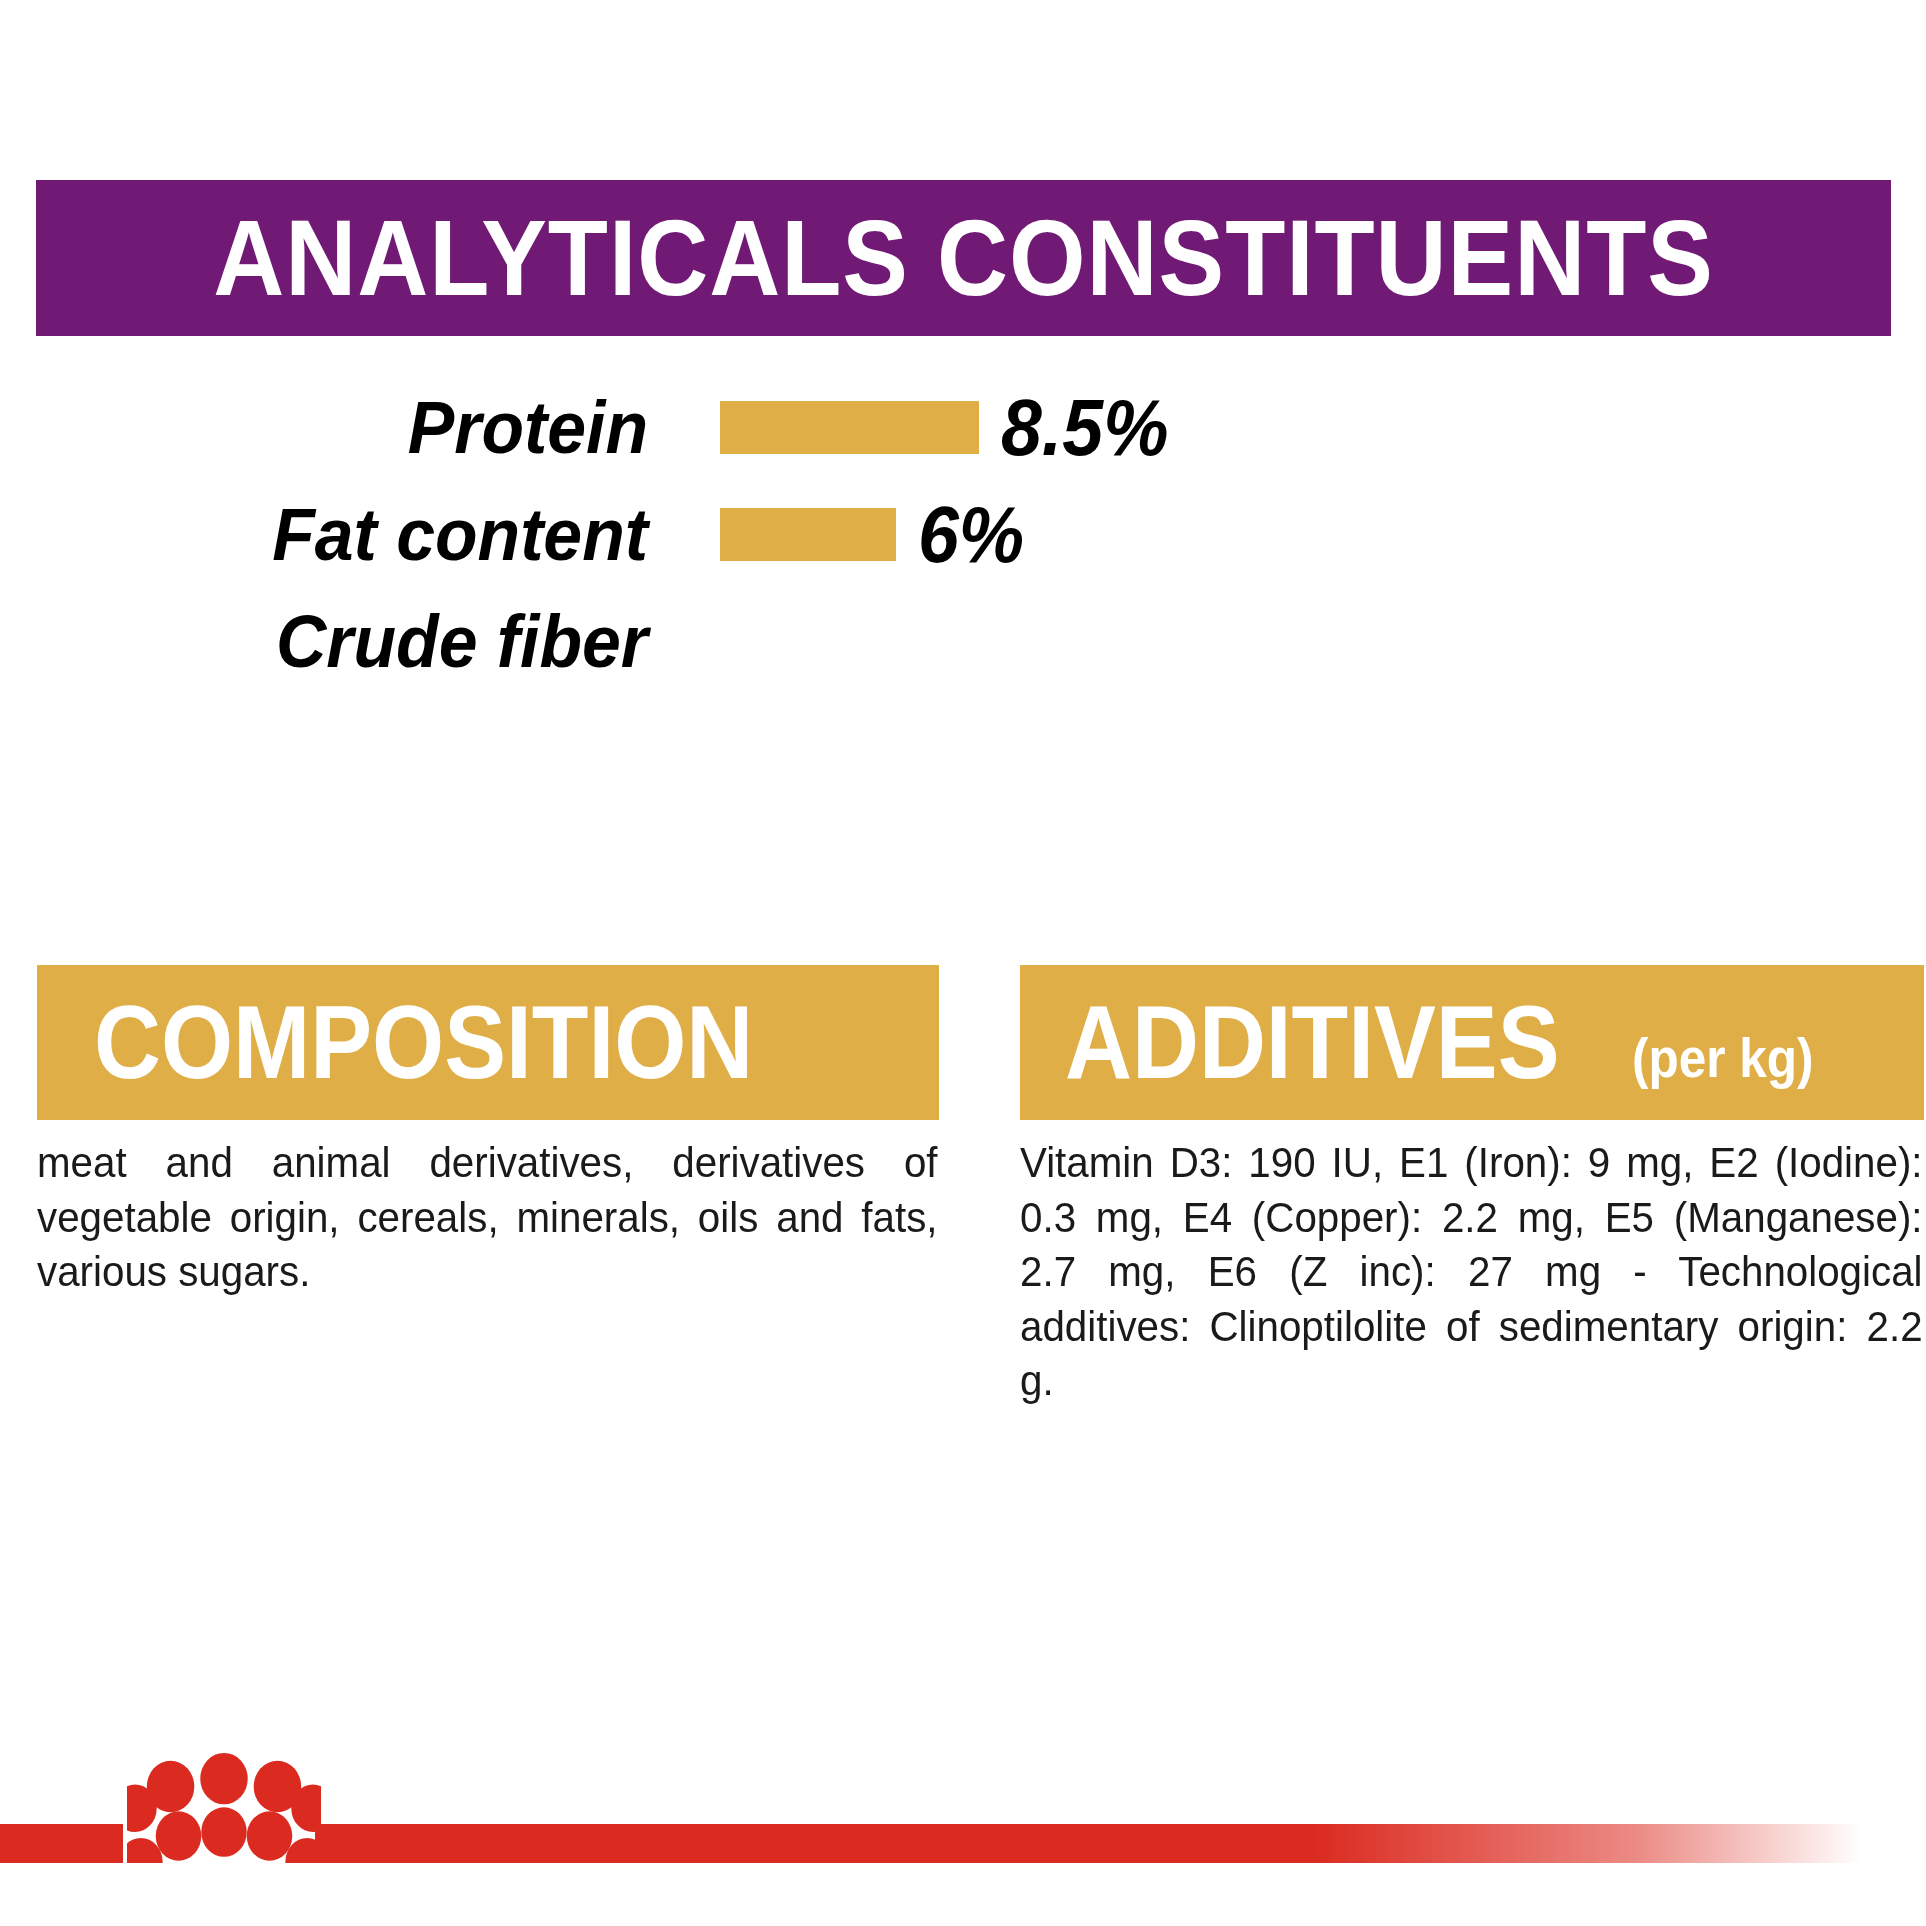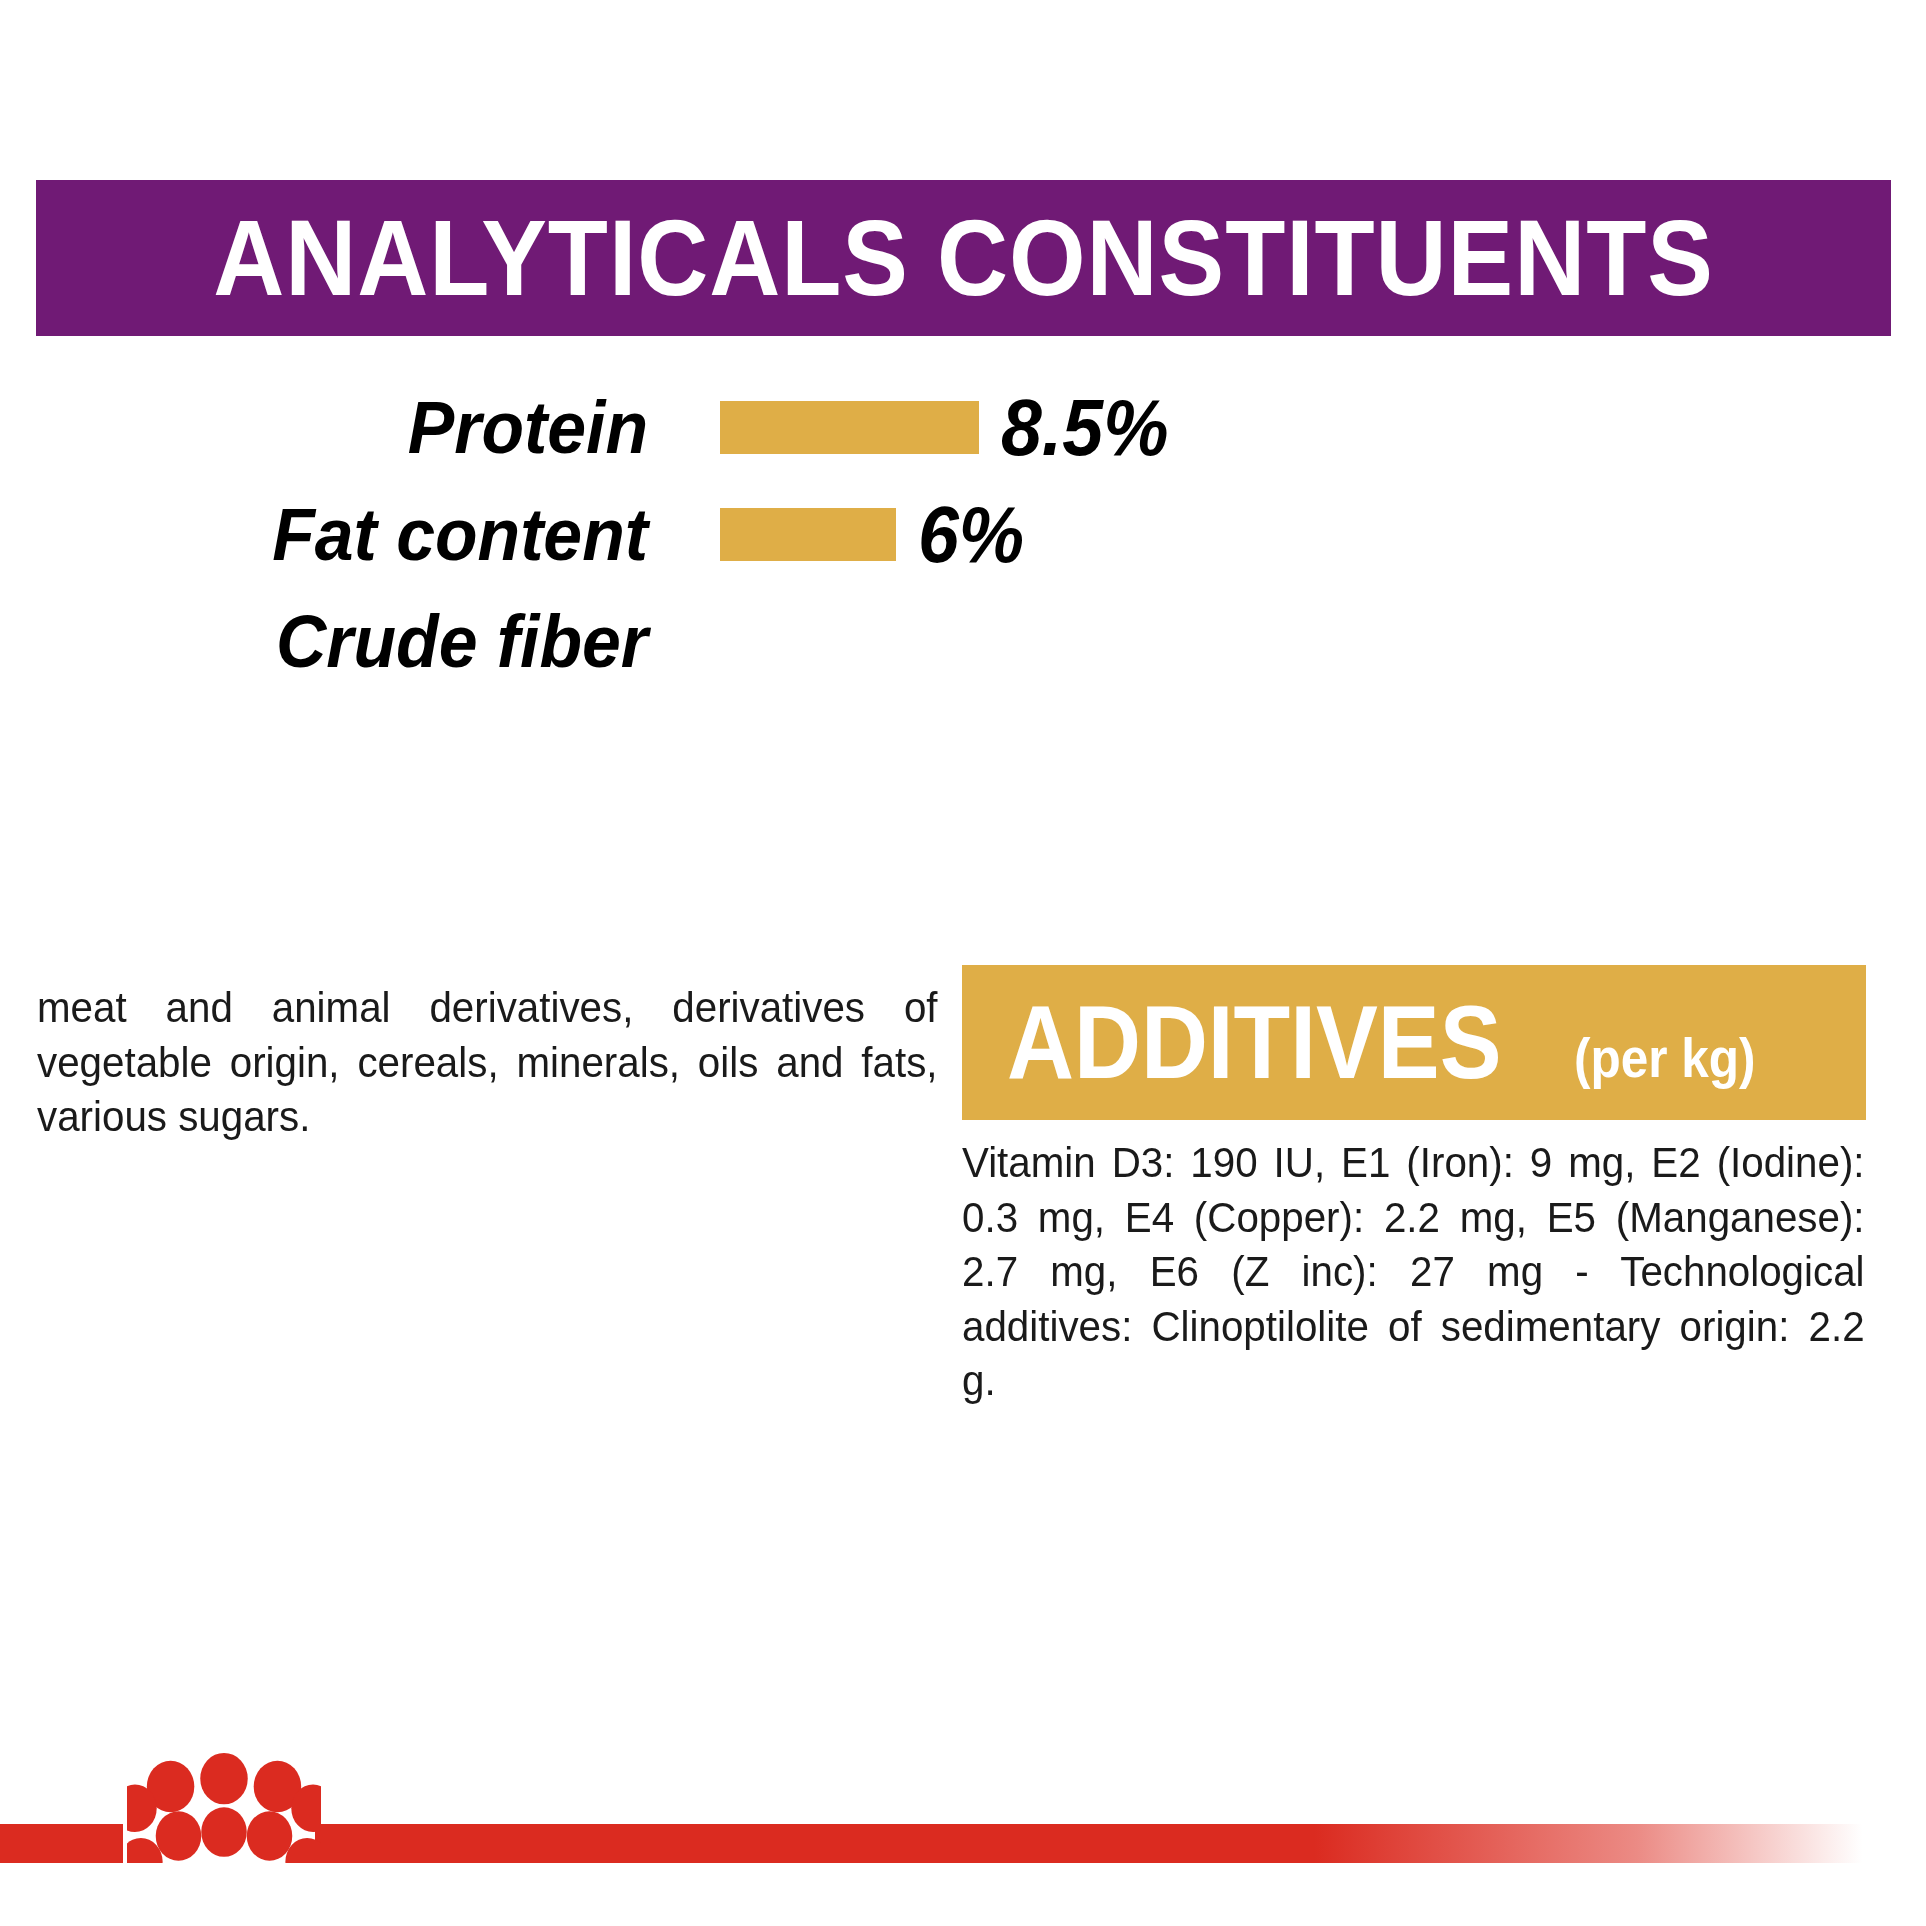--- a/index.html
+++ b/index.html
@@ -86,21 +86,21 @@
     transform-origin: left center;
     white-space: nowrap;
   }
 
   
   .section {
     position: absolute;
     top: 965px;
   }
   .section-composition { left: 37px; width: 902px; }
-  .section-additives   { left: 962px; width: 904px; }
+  .section-additives   { left: 1020px; width: 904px; }
 
   .section-header {
     height: 155px;
     background: #DFAE47;
     display: flex;
     align-items: center;
     padding-left: 57px;
     box-sizing: border-box;
   }
   .section-header-additives { padding-left: 45px; }
@@ -209,20 +209,23 @@
     </span>
   </div>
 
   <div class="constituent-row">
     <span class="constituent-label">Crude fiber</span>
   </div>
 
 </div>
 
 <div class="section section-composition">
+  <div class="section-header">
+    <span class="section-title">COMPOSITION</span>
+  </div>
   <div class="section-body">meat and animal derivatives, derivatives of vegetable origin, cereals, minerals, oils and fats, various sugars.</div>
 </div>
 
 <div class="section section-additives">
   <div class="section-header section-header-additives">
     <span class="section-title">ADDITIVES</span>
     <span class="section-subtitle">(per kg)</span>
   </div>
   <div class="section-body section-body-additives">Vitamin D3: 190 IU, E1 (Iron): 9 mg, E2 (Iodine): 0.3 mg, E4 (Copper): 2.2 mg, E5 (Manganese): 2.7 mg, E6 (Z inc): 27 mg - Technological additives: Clinoptilolite of sedimentary origin: 2.2 g.</div>
 </div>

